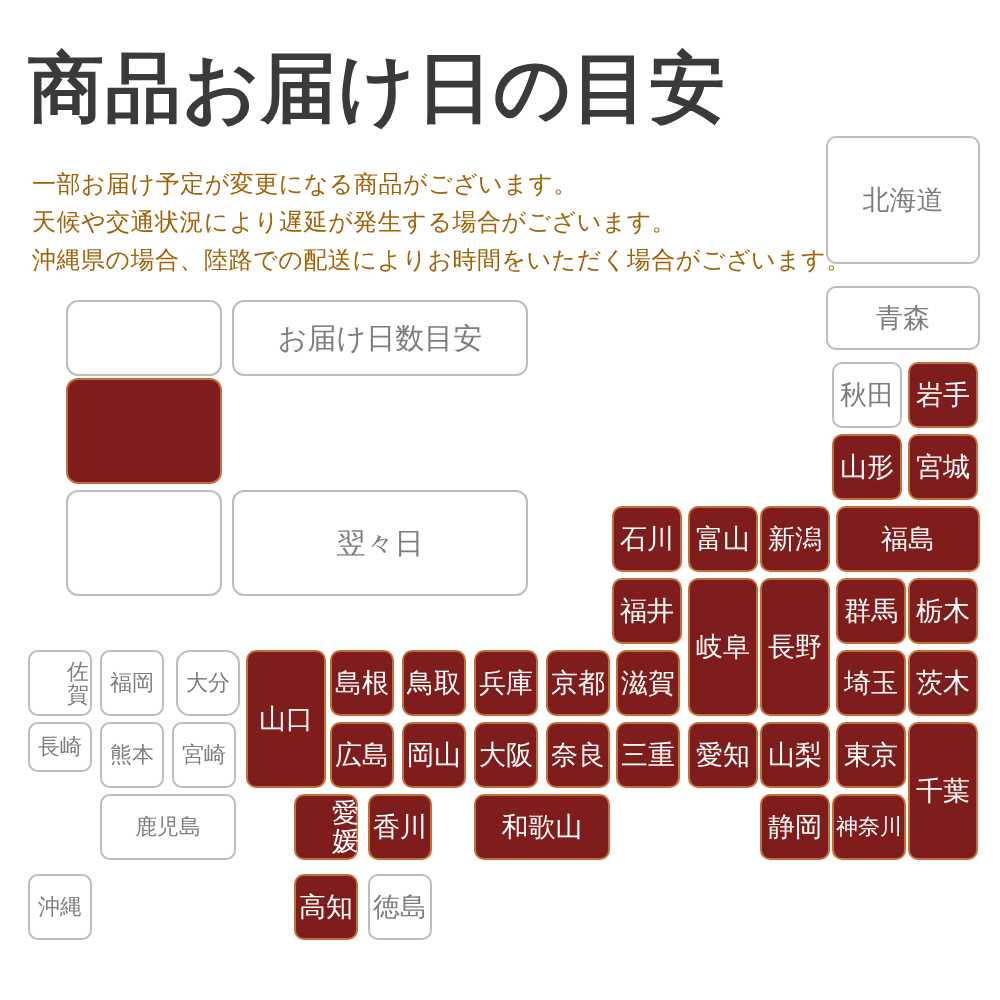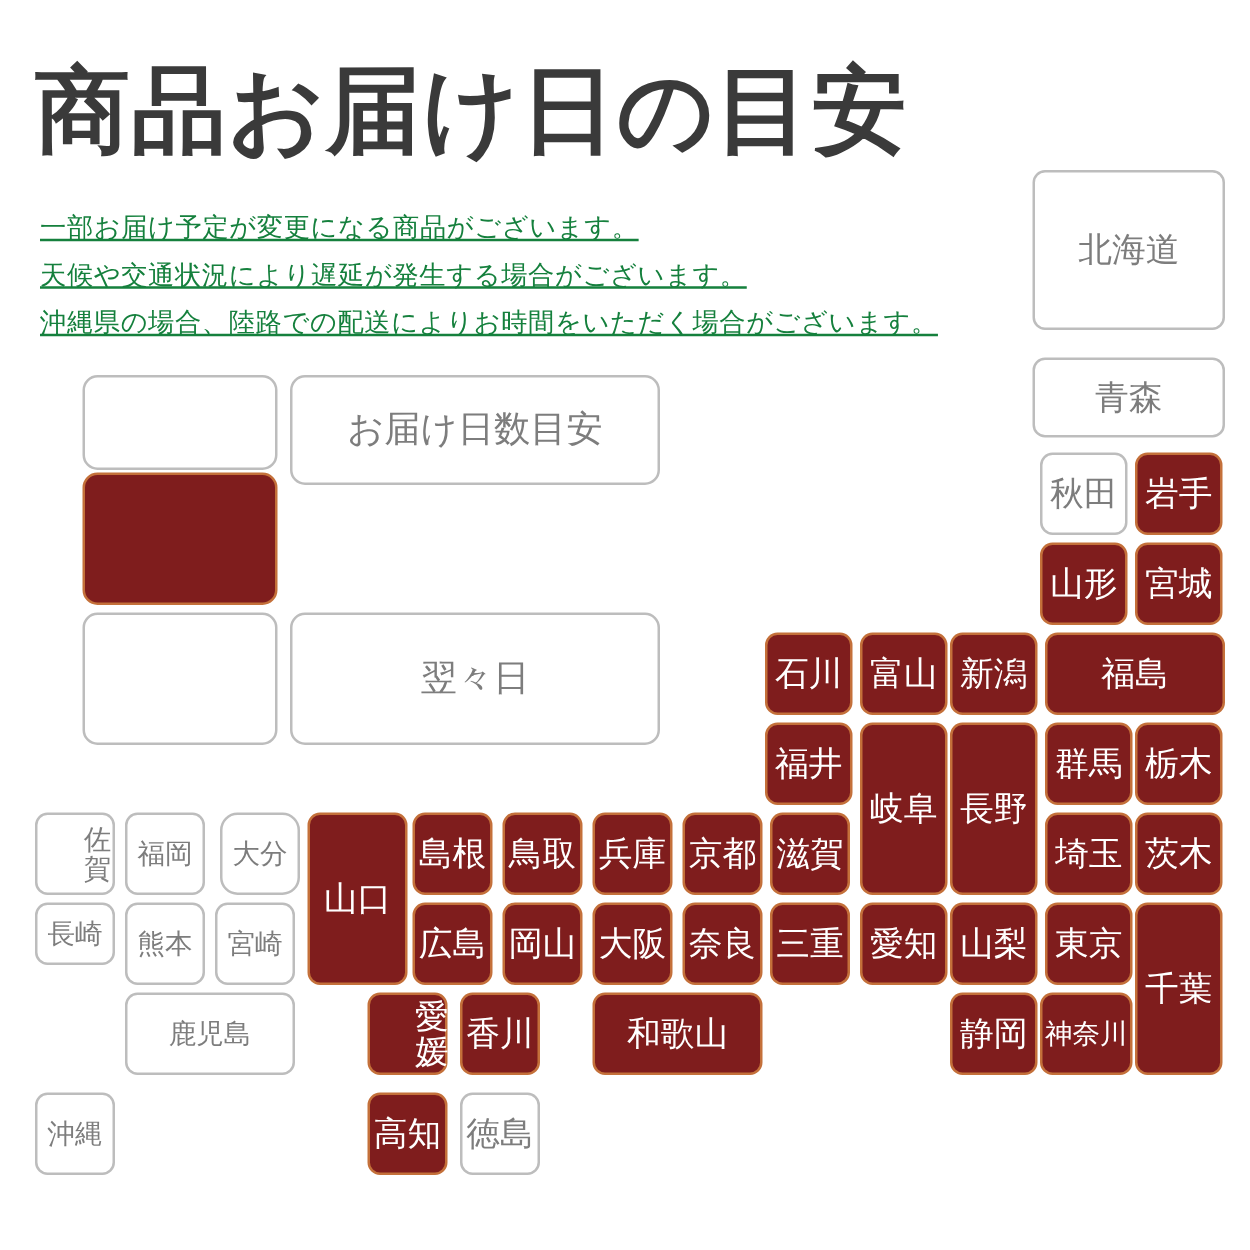--- a/index.html
+++ b/index.html
@@ -26,25 +26,24 @@
     top: 38px;
     font-size: 76px;
     font-weight: bold;
     letter-spacing: 1px;
     color: #3a3a3a;
     white-space: nowrap;
   }
   .note {
     position: absolute;
     left: 32px;
-    font-size: 21px;
-    color: #15803d;
+    font-size: 24px;
+    color: #a16207;
     white-space: nowrap;
     letter-spacing: 0.5px;
-    text-decoration: underline;
   }
   .note.l1 { top: 168px; }
   .note.l2 { top: 206px; }
   .note.l3 { top: 244px; }
 
   
   .cell {
     position: absolute;
     box-sizing: border-box;
     border-radius: 10px;
@@ -81,21 +80,21 @@
 
 <div id="page">
 
   <div class="title">商品お届け日の目安</div>
 
   <div class="note l1">一部お届け予定が変更になる商品がございます。</div>
   <div class="note l2">天候や交通状況により遅延が発生する場合がございます。</div>
   <div class="note l3">沖縄県の場合、陸路での配送によりお時間をいただく場合がございます。</div>
 
   <div class="cell outline legend-box" style="left:66px; top:300px; width:156px; height:76px;"></div>
-  <div class="cell outline legend-box legend-label" style="left:232px; top:300px; width:296px; height:88px;">お届け日数目安</div>
+  <div class="cell outline legend-box legend-label" style="left:232px; top:300px; width:296px; height:76px;">お届け日数目安</div>
 
   <div class="cell filled legend-box" style="left:66px; top:378px; width:156px; height:106px;"></div>
 
   <div class="cell outline legend-box" style="left:66px; top:490px; width:156px; height:106px;"></div>
   <div class="cell outline legend-box legend-label" style="left:232px; top:490px; width:296px; height:106px;">翌々日</div>
 
   <div id="map-layer">
       <div class="cell outline pref" style="left: 826px; top: 136px; width: 154px; height: 128px;">北海道</div>
       <div class="cell outline pref" style="left: 826px; top: 286px; width: 154px; height: 64px;">青森</div>
       <div class="cell outline pref" style="left: 832px; top: 362px; width: 70px; height: 66px;">秋田</div>

